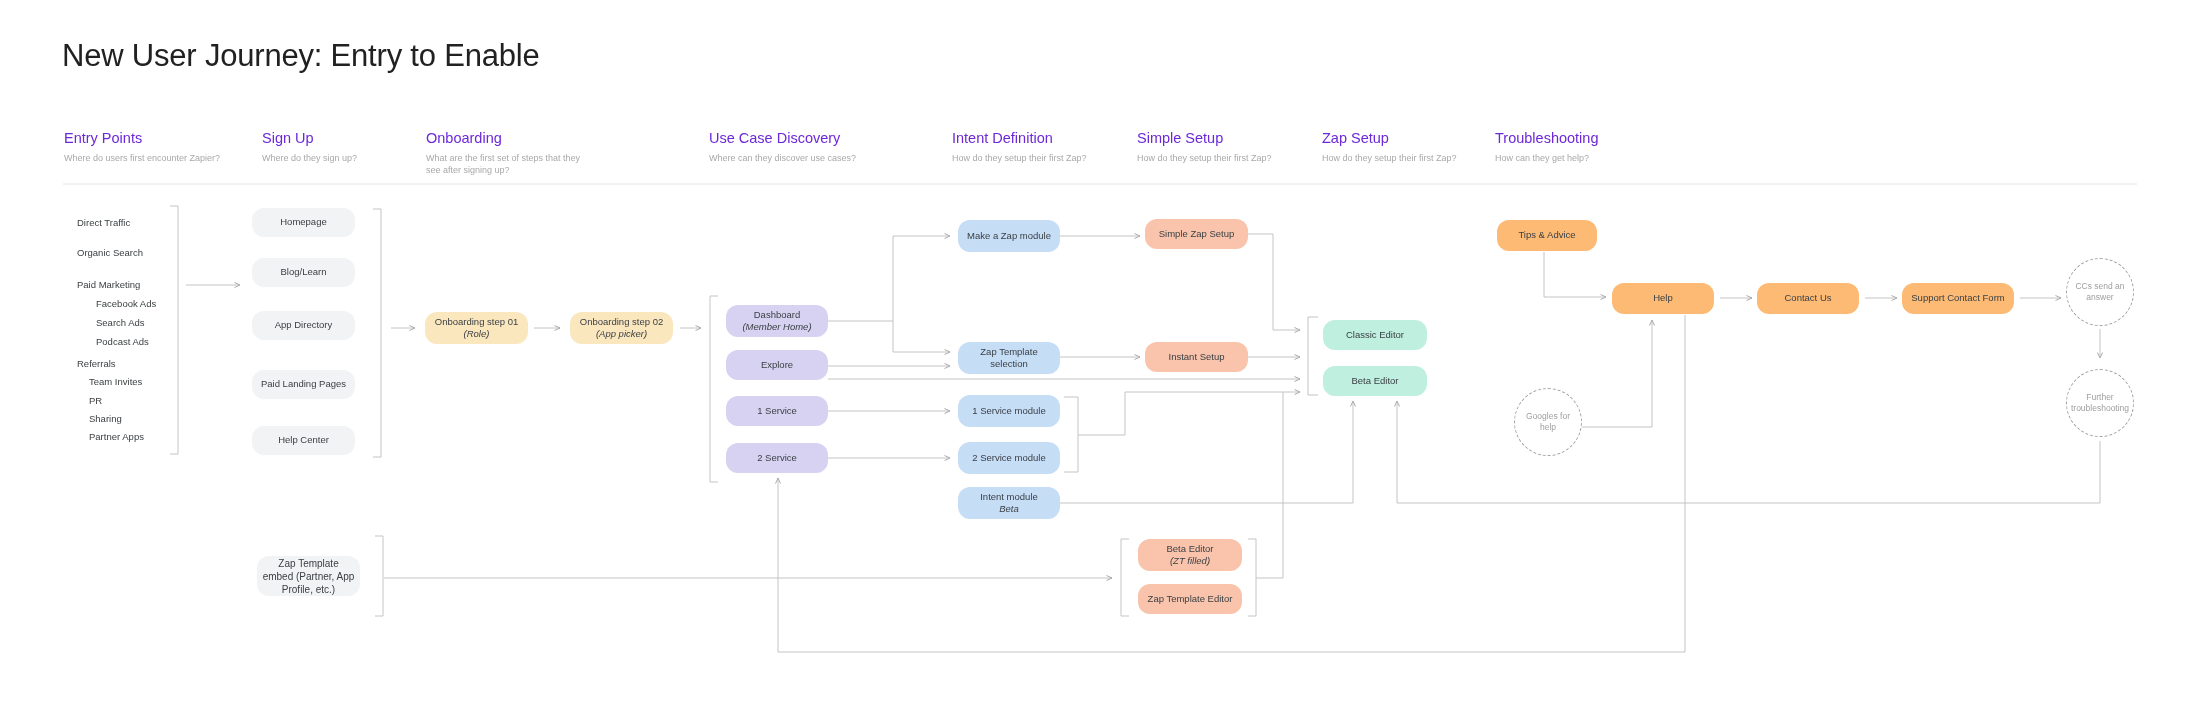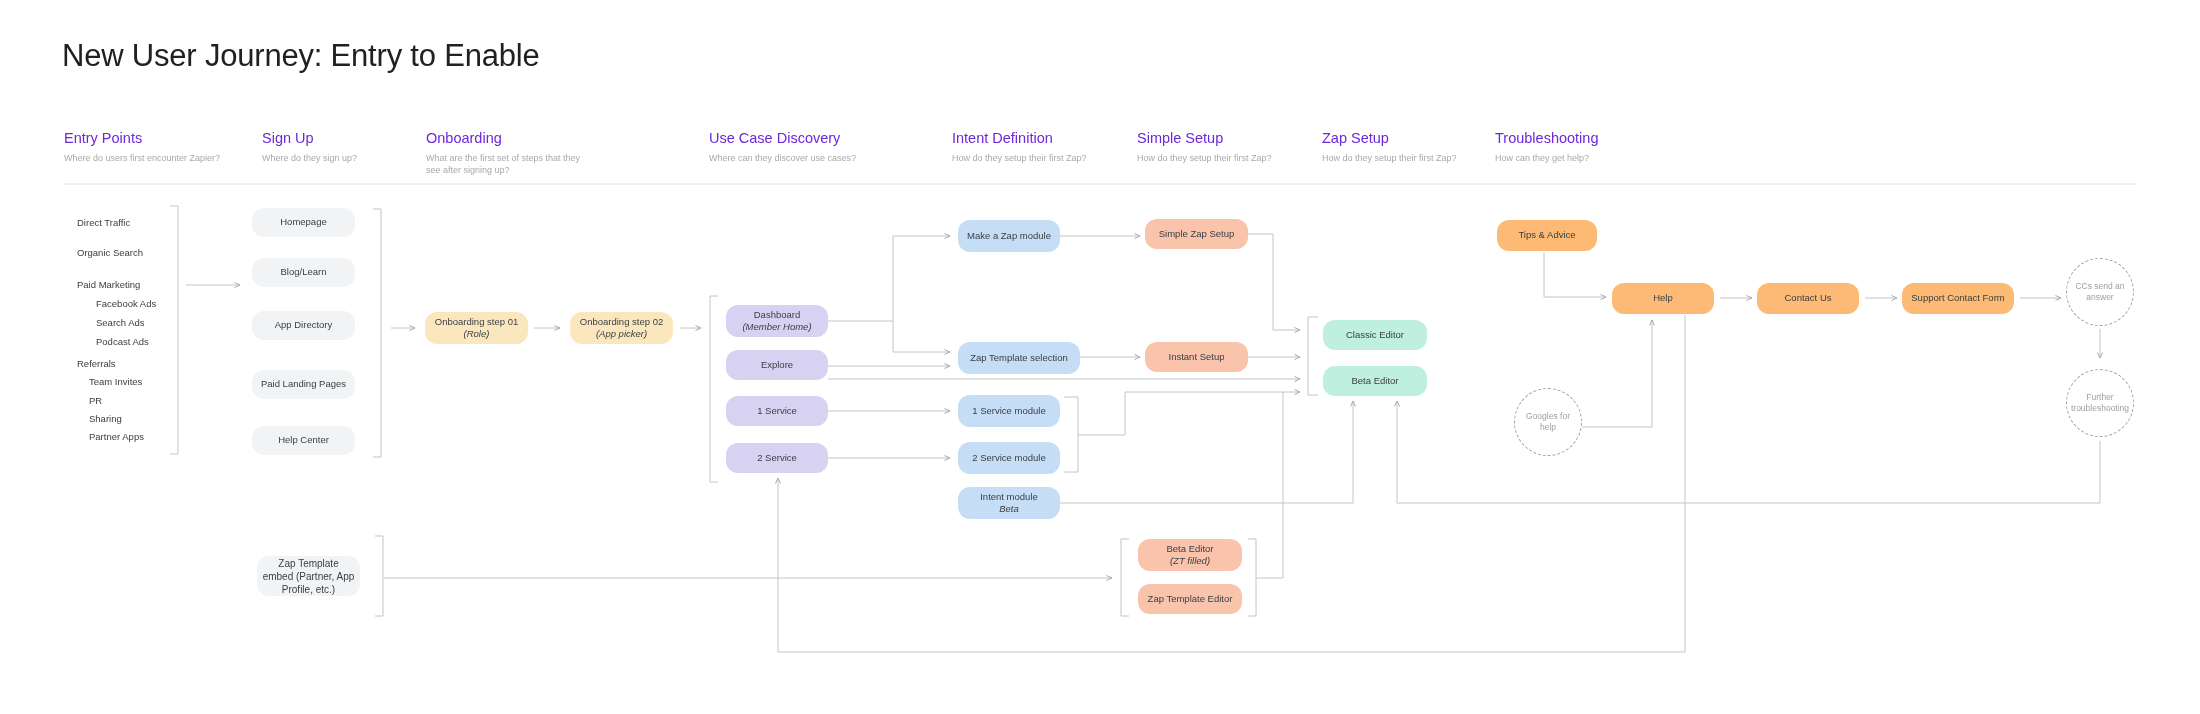--- a/index.html
+++ b/index.html
@@ -148,21 +148,21 @@
   <div class="node c-purple" style="left:726px;top:396px;width:102px;height:30px">
       <span>1 Service</span>
     </div>
   <div class="node c-purple" style="left:726px;top:443px;width:102px;height:30px">
       <span>2 Service</span>
     </div>
 
   <div class="node c-blue" style="left:958px;top:220px;width:102px;height:32px">
       <span>Make a Zap module</span>
     </div>
-  <div class="node c-blue" style="left:958px;top:342px;width:122px;height:32px">
+  <div class="node c-blue" style="left:958px;top:342px;width:102px;height:32px">
       <span>Zap Template selection</span>
     </div>
   <div class="node c-blue" style="left:958px;top:395px;width:102px;height:32px">
       <span>1 Service module</span>
     </div>
   <div class="node c-blue" style="left:958px;top:442px;width:102px;height:32px">
       <span>2 Service module</span>
     </div>
   <div class="node c-blue" style="left:958px;top:487px;width:102px;height:32px">
       <span>Intent module</span>

